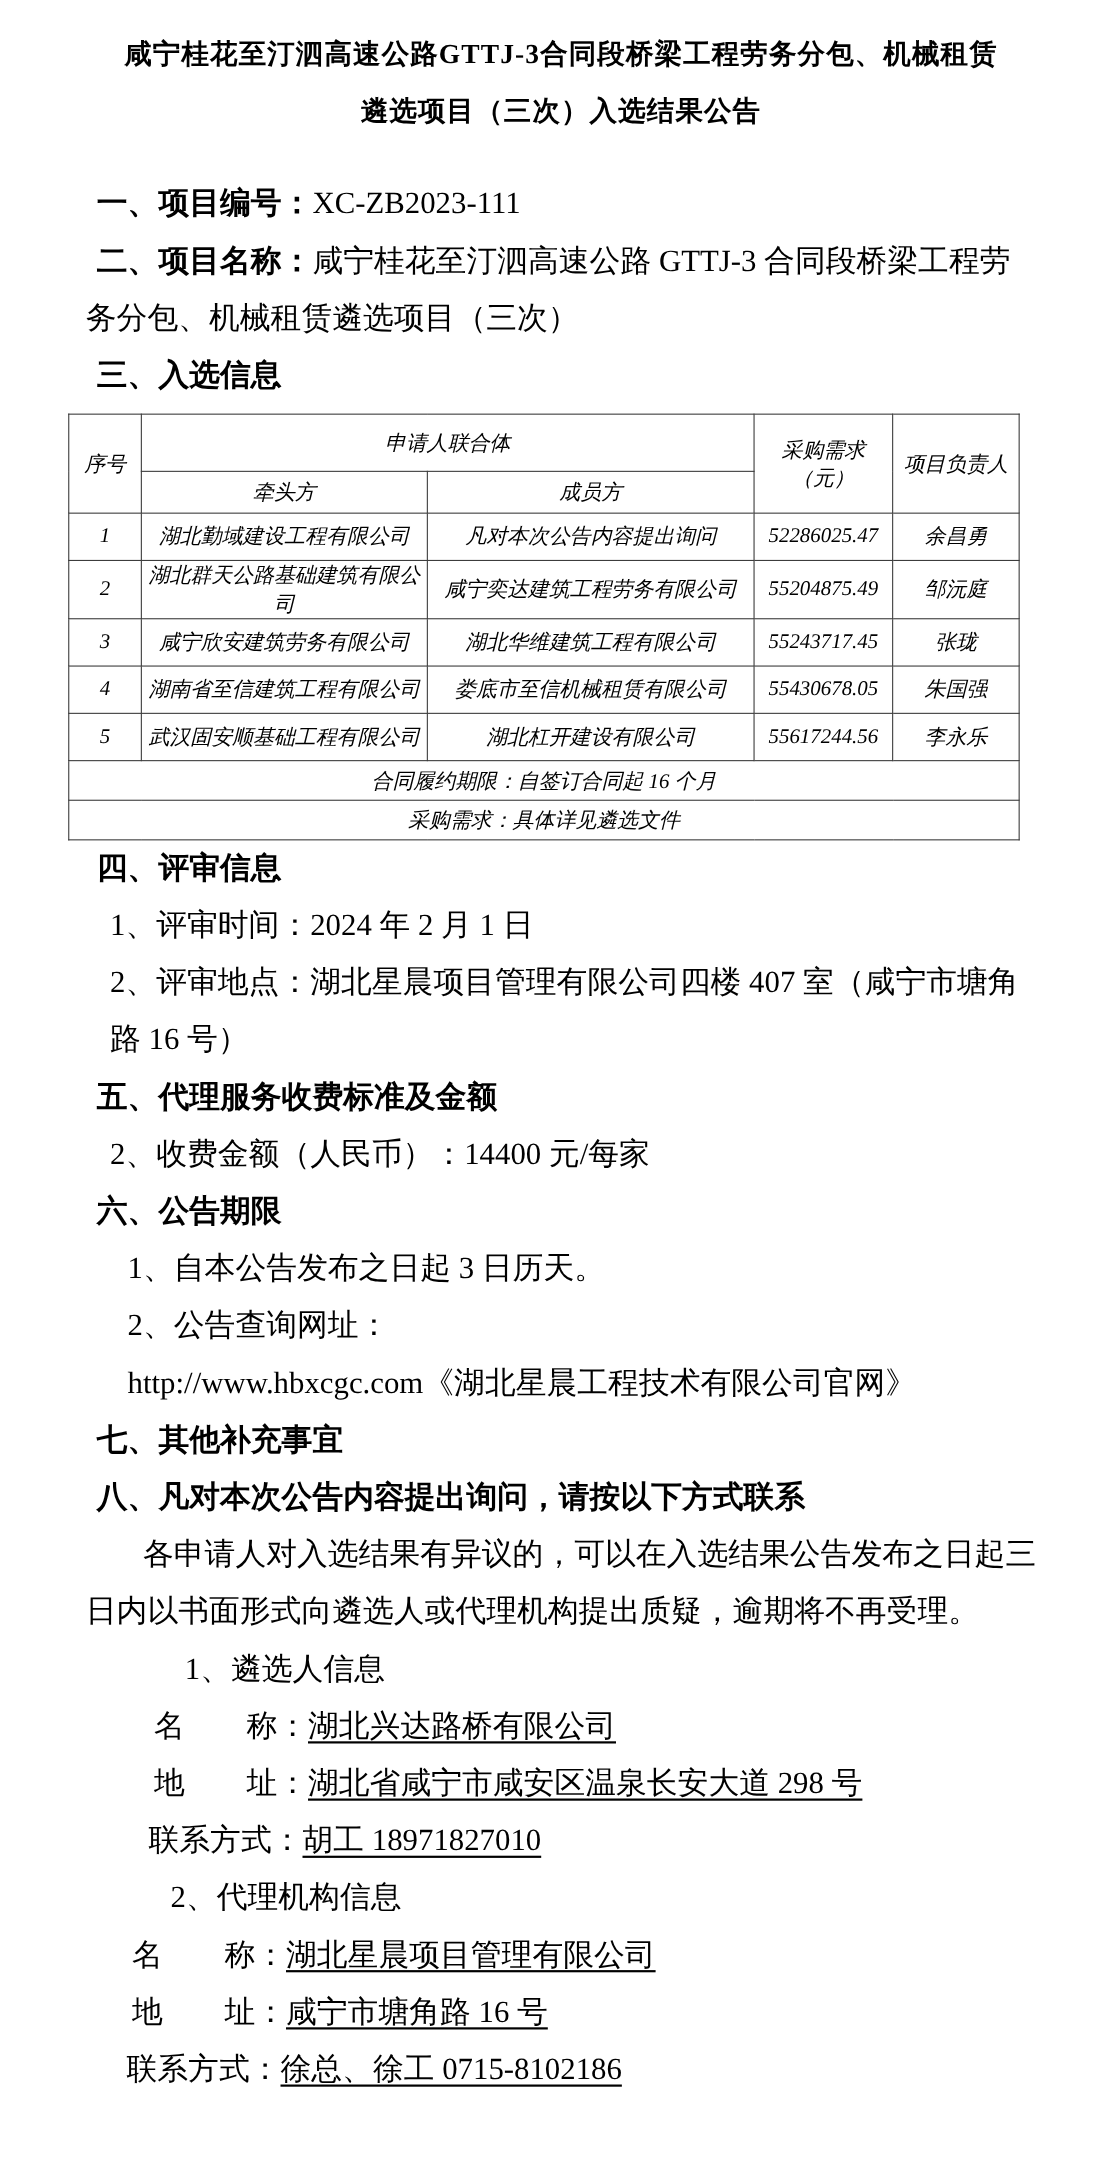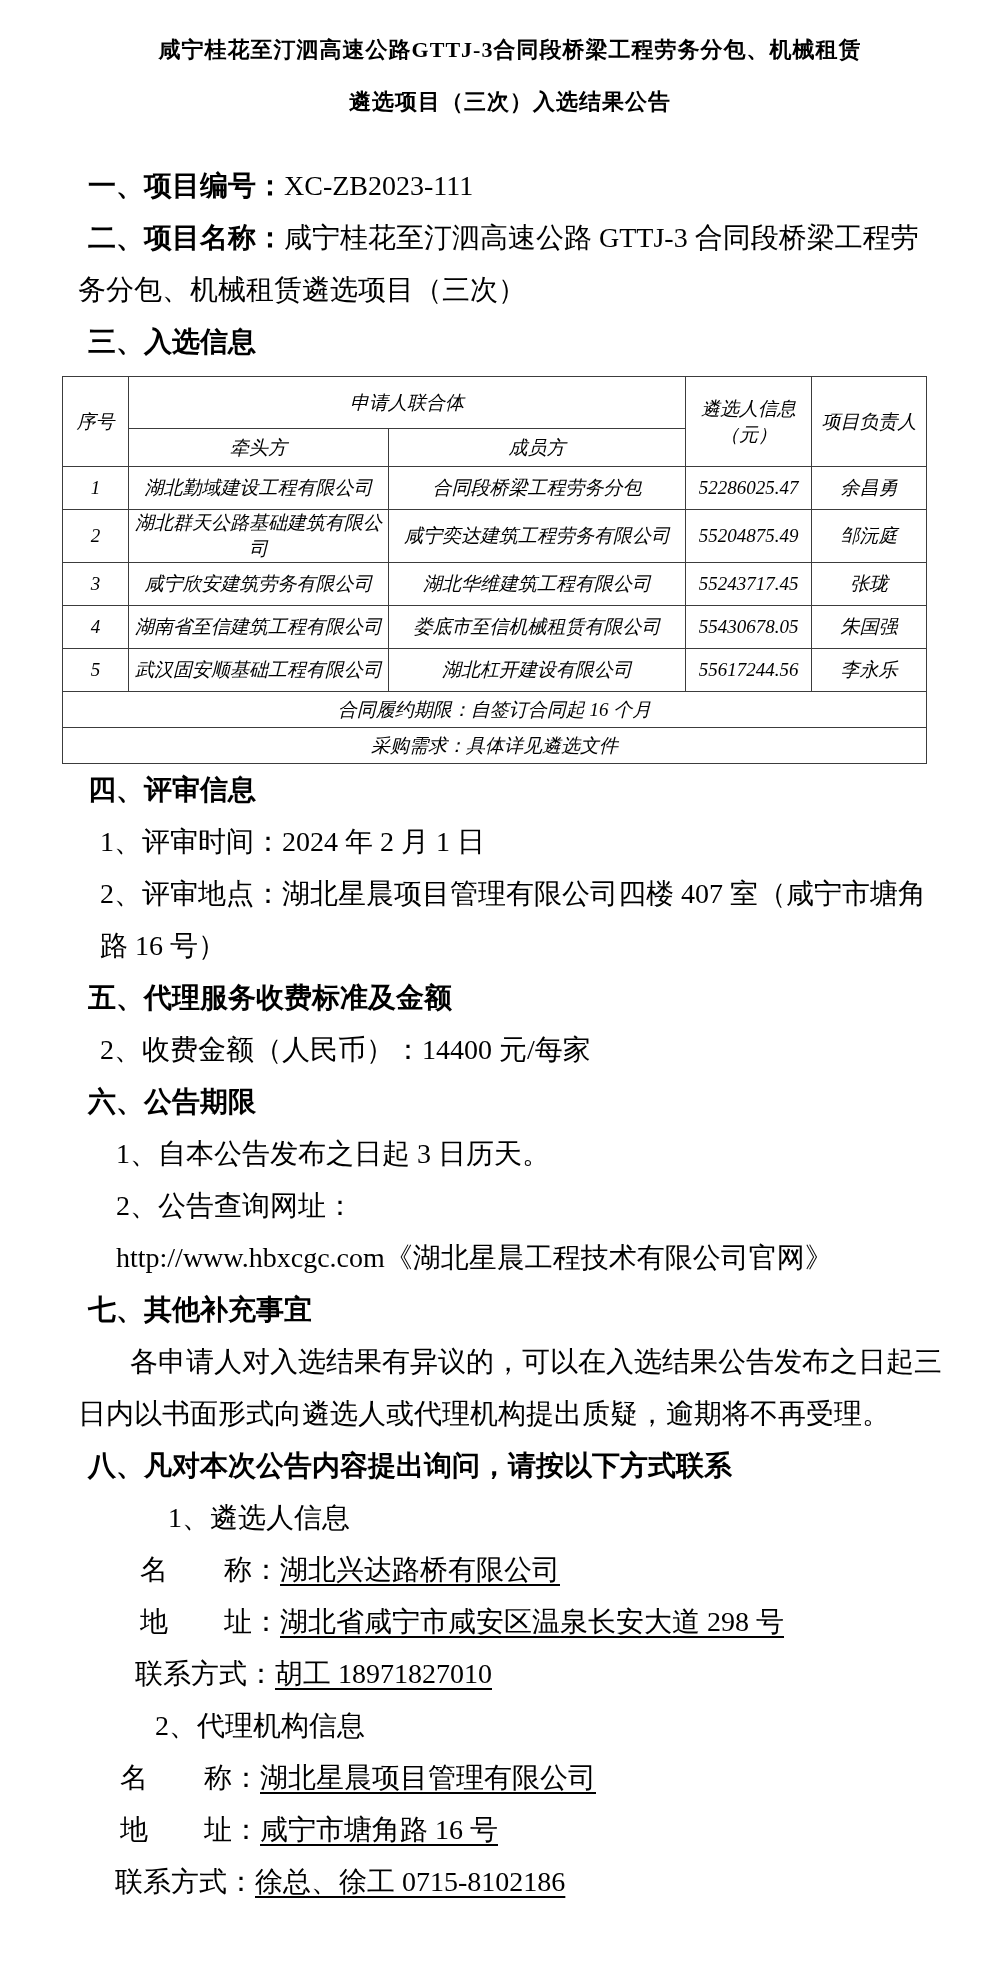--- a/index.html
+++ b/index.html
@@ -8,21 +8,21 @@
     width: 1000px;
     height: 1968px;
     box-sizing: border-box;
     background: #ffffff;
     color: #000000;
     font-family: "Liberation Serif", "DejaVu Serif", serif;
     padding: 24px 58px 0 78px;
     overflow: hidden;
   }
   .doc-title {
-    font-size: 22px;
+    font-size: 25px;
     font-weight: bold;
     text-align: center;
     line-height: 52px;
     letter-spacing: 1px;
     margin: 0 0 32px 0;
   }
   .para {
     font-size: 28px;
     line-height: 52px;
     margin: 0;
@@ -88,32 +88,32 @@
       <col style="width:66px">
         <col style="width:260px">
         <col style="width:297px">
         <col style="width:126px">
         <col style="width:115px">
     </colgroup>
     <tbody>
       <tr class="h1">
         <th rowspan="2">序号</th>
         <th colspan="2">申请人联合体</th>
-        <th rowspan="2">遴选人信息（元）</th>
+        <th rowspan="2">采购需求（元）</th>
         <th rowspan="2">项目负责人</th>
       </tr>
       <tr class="h2">
         <th>牵头方</th>
         <th>成员方</th>
       </tr>
 
       <tr class="dr">
         <td>1</td>
         <td class="co">湖北勤域建设工程有限公司</td>
-        <td class="co">合同段桥梁工程劳务分包</td>
+        <td class="co">凡对本次公告内容提出询问</td>
         <td>52286025.47</td>
         <td>余昌勇</td>
       </tr>
       <tr class="dr">
         <td>2</td>
         <td class="co">湖北群天公路基础建筑有限公司</td>
         <td class="co">咸宁奕达建筑工程劳务有限公司</td>
         <td>55204875.49</td>
         <td>邹沅庭</td>
       </tr>
@@ -154,23 +154,23 @@
 
   <p class="para ind-head bold">五、代理服务收费标准及金额</p>
   <p class="para ind-item">2、收费金额（人民币）：14400 元/每家</p>
 
   <p class="para ind-head bold">六、公告期限</p>
   <p class="para ind-sub">1、自本公告发布之日起 3 日历天。</p>
   <p class="para ind-sub">2、公告查询网址：</p>
   <p class="para ind-sub">http://www.hbxcgc.com《湖北星晨工程技术有限公司官网》</p>
 
   <p class="para ind-head bold">七、其他补充事宜</p>
+  <p class="para ind-head bold">八、凡对本次公告内容提出询问，请按以下方式联系</p>
+
   <p class="para ind-body-wrap">各申请人对入选结果有异议的，可以在入选结果公告发布之日起三日内以书面形式向遴选人或代理机构提出质疑，逾期将不再受理。</p>
-
-  <p class="para ind-head bold">八、凡对本次公告内容提出询问，请按以下方式联系</p>
 
   <p class="para ind-c1">1、遴选人信息</p>
   <p class="para ind-c1-line"><span>名　　称：</span><span class="u">湖北兴达路桥有限公司</span></p>
   <p class="para ind-c1-line"><span>地　　址：</span><span class="u">湖北省咸宁市咸安区温泉长安大道 298 号</span></p>
   <p class="para ind-c1-phone"><span>联系方式：</span><span class="u">胡工 18971827010</span></p>
 
   <p class="para ind-c2">2、代理机构信息</p>
   <p class="para ind-c2-line"><span>名　　称：</span><span class="u">湖北星晨项目管理有限公司</span></p>
   <p class="para ind-c2-line"><span>地　　址：</span><span class="u">咸宁市塘角路 16 号</span></p>
   <p class="para ind-c2-phone"><span>联系方式：</span><span class="u">徐总、徐工 0715-8102186</span></p>

